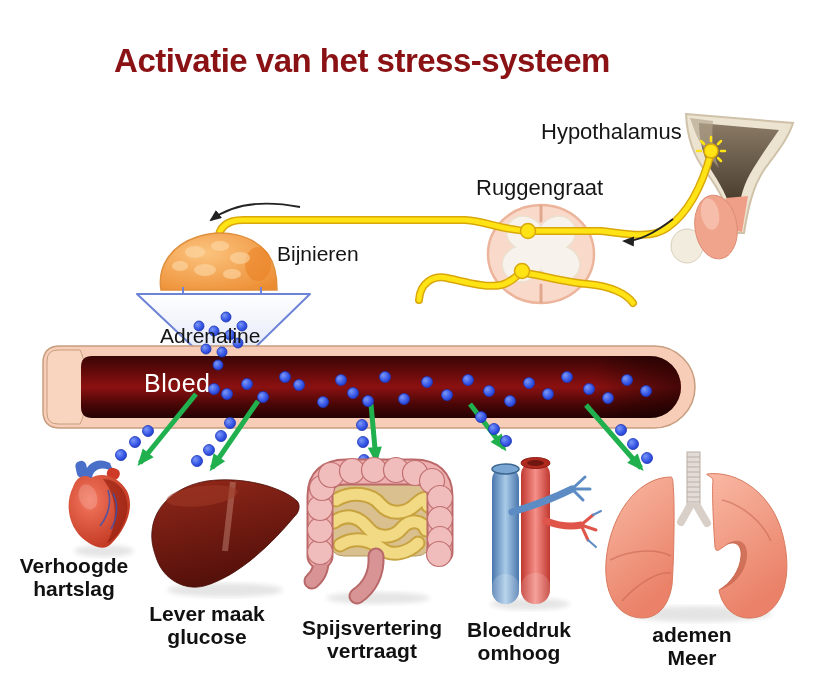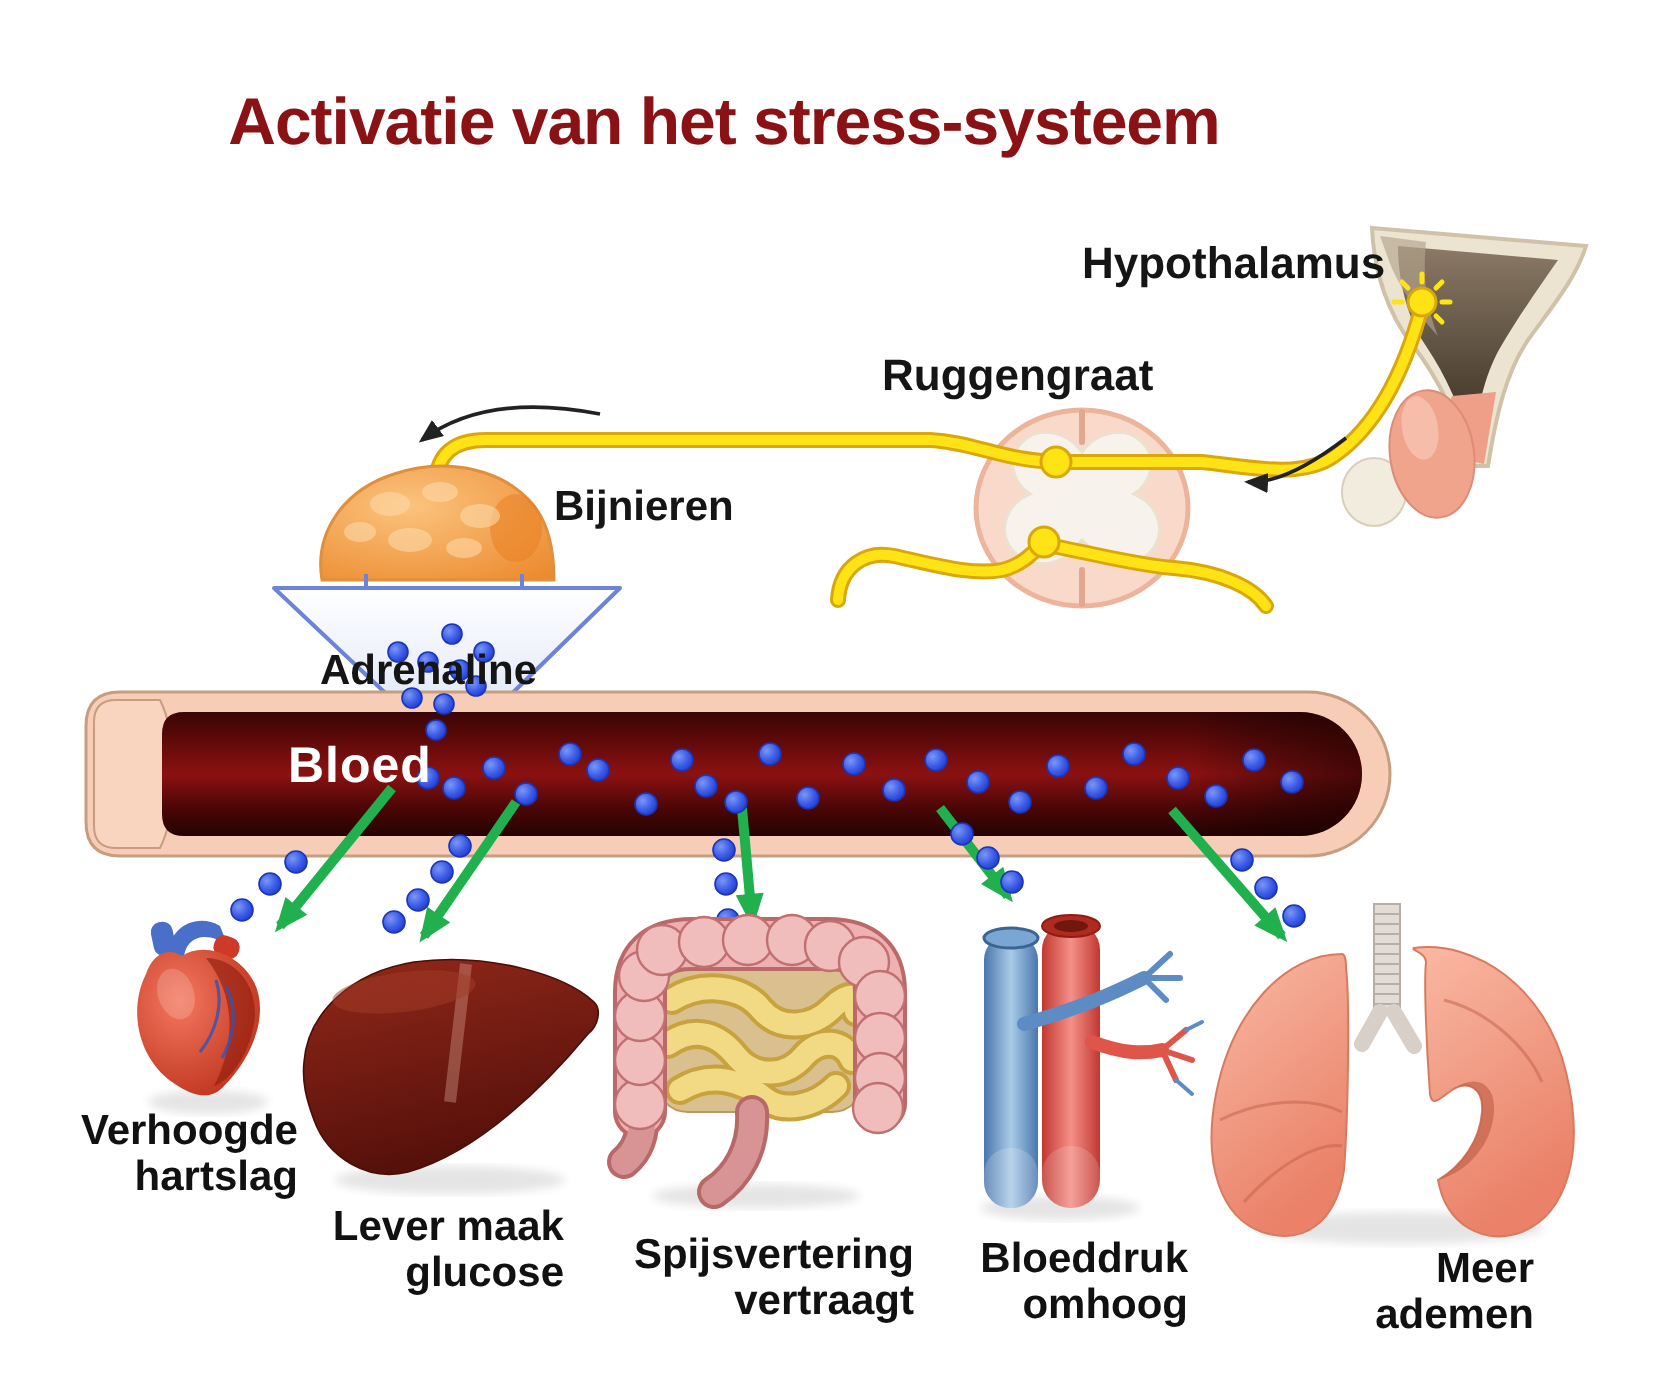--- a/index.html
+++ b/index.html
@@ -1,26 +1,26 @@
 <!DOCTYPE html>
 <html><head>
 <meta charset="utf-8">
 <style>
   html,body{margin:0;padding:0;background:#fff;}
   .stage{position:relative;width:836px;height:688px;background:#ffffff;overflow:hidden;
          font-family:"Liberation Sans",sans-serif;}
   .title{position:absolute;left:0;top:42px;width:724px;text-align:center;
          font-size:33px;font-weight:bold;color:#8a1114;letter-spacing:-0.5px;}
-  .lbl{position:absolute;font-weight:bold;color:#151515;font-size:22px;white-space:nowrap;}
+  .lbl{position:absolute;font-weight:normal;color:#151515;font-size:22px;white-space:nowrap;}
   #lbl-hypothalamus{left:541px;top:119px;}
-  #lbl-ruggengraat{left:441px;top:175px;}
+  #lbl-ruggengraat{left:476px;top:175px;}
   #lbl-bijnieren{left:277px;top:242px;font-size:21px;}
   #lbl-adrenaline{left:160px;top:300px;font-size:21px;margin-top:24px;}
   #lbl-bloed{left:99px;top:369px;color:#ffffff;font-size:25px;letter-spacing:.5px;margin-left:45px;}
-  .cap{position:absolute;text-align:right;font-weight:bold;color:#111;
+  .cap{position:absolute;text-align:center;font-weight:bold;color:#111;
        font-size:21px;line-height:23px;}
   #cap-heart{left:-1px;top:554px;width:150px;}
   #cap-liver{left:132px;top:602px;width:150px;}
   #cap-intestines{left:287px;top:616px;width:170px;}
   #cap-bp{left:444px;top:618px;width:150px;}
   #cap-lungs{left:617px;top:623px;width:150px;}
   svg{position:absolute;left:0;top:0;}
 </style>
 </head>
 <body>
@@ -357,17 +357,17 @@
 </div>
 <div class="cap" id="cap-intestines">
   <div>Spijsvertering</div>
   <div>vertraagt</div>
 </div>
 <div class="cap" id="cap-bp">
   <div>Bloeddruk</div>
   <div>omhoog</div>
 </div>
 <div class="cap" id="cap-lungs">
+  <div>ademen</div>
   <div>Meer</div>
-  <div>ademen</div>
 </div>
 
 </div>
 
 </body></html>

